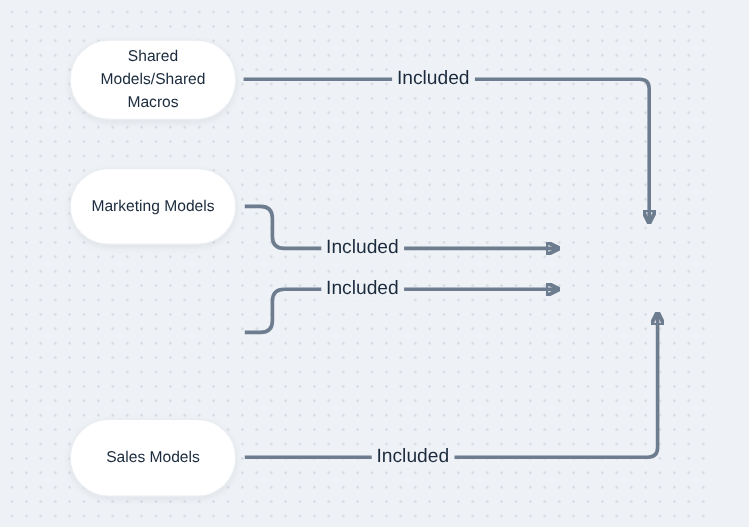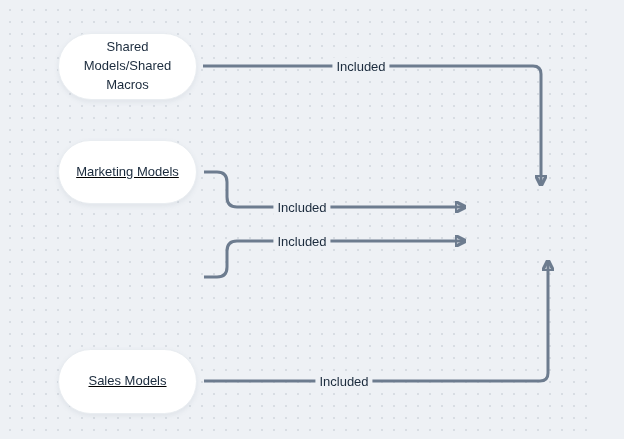--- a/index.html
+++ b/index.html
@@ -53,21 +53,21 @@
     font-weight:500;
     line-height:1.45;
     text-align:center;
   }
   .node-shared-models .label{ max-width:102px; }
   .edge-label{
     position:absolute;
     transform:translate(-50%,-50%);
     background:var(--bg);
     color:var(--text);
-    font-size:13px;
+    font-size:16px;
     font-weight:500;
     line-height:1;
     padding:2px 4px;
     white-space:nowrap;
   }
 </style>
 </head>
 <body>
 
 <div class="canvas">
@@ -81,26 +81,26 @@
     <path d="M 203 66 L 533 66 Q 541 66 541 74 L 541 183" marker-end="url(#arrowhead)"></path>
     <path d="M 204 172 L 217 172 Q 227 172 227 182 L 227 197 Q 227 207 237 207 L 463 207" marker-end="url(#arrowhead)"></path>
     <path d="M 204 277 L 217 277 Q 227 277 227 267 L 227 251 Q 227 241 237 241 L 463 241" marker-end="url(#arrowhead)"></path>
     <path d="M 204 381 L 540 381 Q 548 381 548 373 L 548 263" marker-end="url(#arrowhead)"></path>
   </svg>
 
   <div class="node node-shared-models" style="left:58px; top:33px; width:139px; height:67px;">
     <span class="label">Shared Models/Shared Macros</span>
   </div>
 
-  <div class="node" style="left:58px; top:140px; width:139px; height:64px;text-decoration:underline;">
+  <div class="node" style="left:58px; top:140px; width:139px; height:64px;">
     <span class="label">Marketing Models</span>
   </div>
 
 
-  <div class="node" style="left:58px; top:349px; width:139px; height:65px;text-decoration:underline;">
+  <div class="node" style="left:58px; top:349px; width:139px; height:65px;">
     <span class="label">Sales Models</span>
   </div>
 
 
   <span class="edge-label" style="left:361px; top:66px;">Included</span>
   <span class="edge-label" style="left:302px; top:207px;">Included</span>
   <span class="edge-label" style="left:302px; top:241px;">Included</span>
   <span class="edge-label" style="left:344px; top:381px;">Included</span>
 
 </div>

